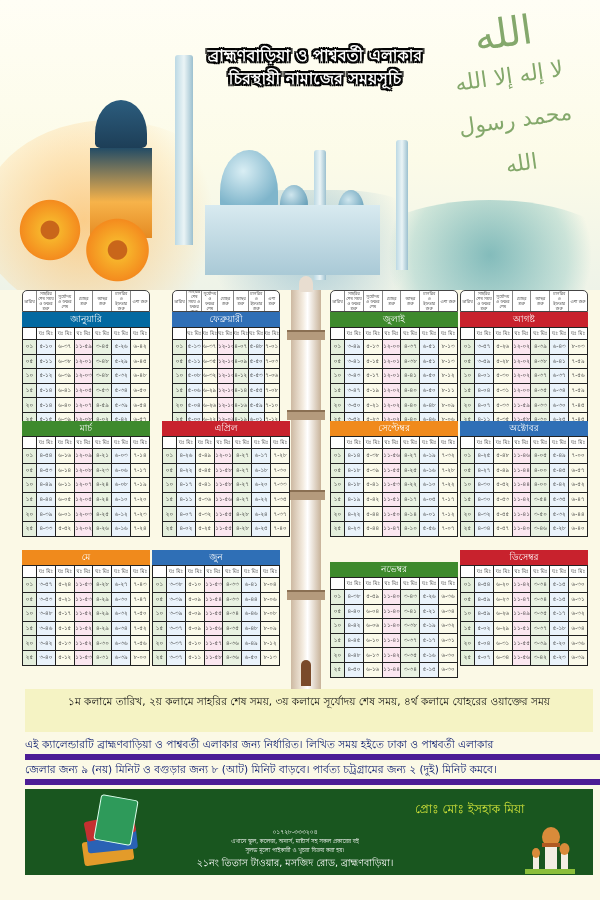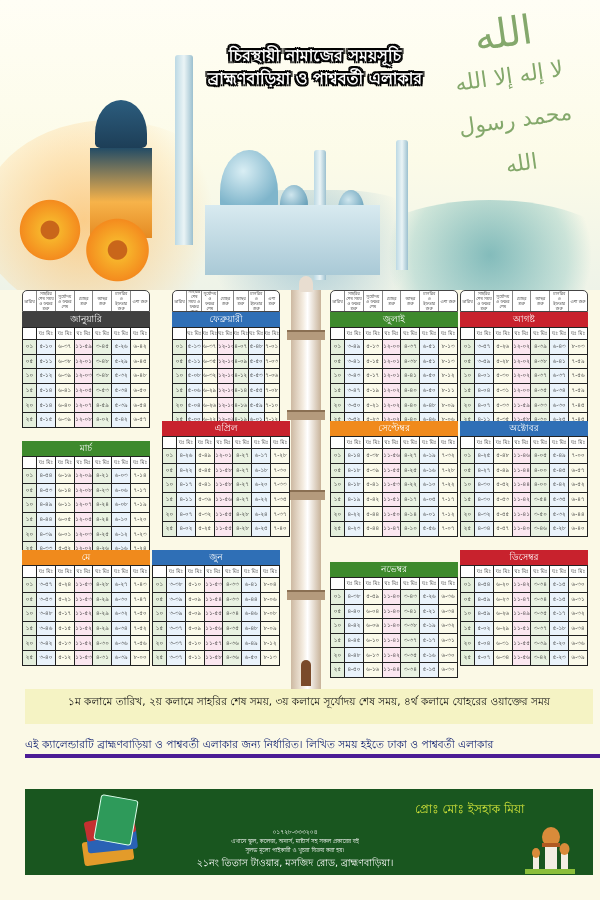--- a/index.html
+++ b/index.html
@@ -34,24 +34,24 @@
 .hdrrow div{flex:1;border-right:1px solid #888;display:flex;align-items:center;justify-content:center;text-align:center;font-size:4.2px;line-height:5px;padding:1px}
 .hdrrow div:last-child{border-right:none}
 .hdrrow div:first-child{flex:0 0 14px}
 .mname{height:15px;color:#fff;font-size:9px;display:flex;align-items:center;justify-content:center}
 table{border-collapse:collapse;width:100%;table-layout:fixed}
 td{border:1px solid #222;height:14.6px;text-align:center;font-size:5.6px;color:#222;padding:0;white-space:nowrap;overflow:hidden}
 td.d{width:14px}
 tr.sub td{height:12px;font-size:5px;background:#fff}
 .c1{background:#eaf3fb}.c2{background:#fbfaea}.c3{background:#fbe7f0}.c4{background:#e9f2e2}.c5{background:#eaf3fb}.c6{background:#fbfaea}
 td.d{background:#e4efdc}
-.note1{position:absolute;left:25px;top:689px;width:568px;height:35px;background:#f5f3c4;
+.note1{position:absolute;left:25px;top:689px;width:568px;height:43px;background:#f5f3c4;
  font-size:10.5px;line-height:19px;text-align:center;color:#111;padding-top:3px}
 .note2{position:absolute;left:25px;top:735px;width:575px;font-size:10.6px;line-height:19px;color:#102070}
-.note2 p{border-bottom:4px solid #4c1d95;white-space:nowrap}
+.note2 p{border-bottom:6px solid #4c1d95;white-space:nowrap}
 .banner{position:absolute;left:25px;top:789px;width:568px;height:86px;background:#19561f;overflow:hidden}
 .books{position:absolute;left:58px;top:8px;width:60px;height:75px}
 .book{position:absolute;border-radius:3px}
 .shop{position:absolute;left:155px;top:2px;width:230px;text-align:center;color:#f4ec1c;font-size:27px;font-weight:bold;line-height:34px}
 .prop{position:absolute;left:390px;top:11px;color:#d4e63a;font-size:12px}
 .phone{position:absolute;left:155px;top:38px;width:230px;text-align:center;color:#fff;font-size:6px}
 .desc{position:absolute;left:155px;top:48px;width:230px;text-align:center;color:#fff;font-size:5.6px;line-height:9px}
 .addr{position:absolute;left:135px;top:67px;width:270px;text-align:center;color:#fff;font-size:9.5px}
 .mosque-ic{position:absolute;left:500px;top:30px;width:50px;height:55px}
 </style>
@@ -77,22 +77,22 @@
 
   <div class="flower" style="left:15px;top:195px;width:70px;height:70px"></div>
   <div class="flower" style="left:80px;top:215px;width:75px;height:70px"></div>
 
   <div class="calli">
     <span style="font-size:40px">الله</span>
     <span style="font-size:22px">لا إله إلا الله</span>
     <span style="font-size:22px">محمد رسول الله</span>
   </div>
   <div class="title">
+    <div>ব্রাহ্মণবাড়িয়া ও পাশ্ববর্তী এলাকার</div>
     <div>চিরস্থায়ী নামাজের সময়সূচি</div>
-    <div>ব্রাহ্মণবাড়িয়া ও পাশ্ববর্তী এলাকার</div>
   </div>
 </div>
 
 <div class="tower">
   <div class="tband" style="top:40px"></div>
   <div class="tband" style="top:120px"></div>
   <div class="tband" style="top:200px"></div>
   <div class="tband" style="top:300px"></div>
   <div class="tdoor"></div>
 </div>
@@ -101,21 +101,21 @@
     <div class="mt" style="left: 22px; top: 290px;">
       <div class="hdrrow">
         <div>তারিখ</div>
         <div>সাহরির শেষ সময় ও ফজর শুরু</div>
         <div>সূর্যোদয় ও ফজর শেষ</div>
         <div>যোহর শুরু</div>
         <div>আছর শুরু</div>
         <div>মাগরিব ও ইফতার শুরু</div>
         <div>এশা শুরু</div>
       </div>
-      <div class="mname" style="background:#404040">জানুয়ারি</div>
+      <div class="mname" style="background:#0369a1">জানুয়ারি</div>
       <table>
         <tbody>
           <tr class="sub">
             <td class="d"></td>
             <td>ঘঃ মিঃ</td>
             <td>ঘঃ মিঃ</td>
             <td>ঘঃ মিঃ</td>
             <td>ঘঃ মিঃ</td>
             <td>ঘঃ মিঃ</td>
             <td>ঘঃ মিঃ</td>
@@ -407,21 +407,21 @@
             <td class="c1">৪-১১</td>
             <td class="c2">৫-৩৫</td>
             <td class="c3">১১-৫৮</td>
             <td class="c4">৪-৩০</td>
             <td class="c5">৬-২৫</td>
             <td class="c6">৭-৪৫</td>
           </tr>
         </tbody>
       </table>
     </div>
-    <div class="mt" style="left: 22px; top: 441px;">
+    <div class="mt" style="left: 22px; top: 421px;">
       <div class="mname" style="background:#3e8a2d">মার্চ</div>
       <table>
         <tbody>
           <tr class="sub">
             <td class="d"></td>
             <td>ঘঃ মিঃ</td>
             <td>ঘঃ মিঃ</td>
             <td>ঘঃ মিঃ</td>
             <td>ঘঃ মিঃ</td>
             <td>ঘঃ মিঃ</td>
@@ -975,20 +975,21 @@
       </table>
     </div>
   </div>
 
 <div class="note1">
   <div>১ম কলামে তারিখ, ২য় কলামে সাহরির শেষ সময়, ৩য় কলামে সূর্যোদয় শেষ সময়, ৪র্থ কলামে যোহরের ওয়াক্তের সময়</div>
 </div>
 
 <div class="note2">
   <p>এই ক্যালেন্ডারটি ব্রাহ্মণবাড়িয়া ও পাশ্ববর্তী এলাকার জন্য নির্ধারিত। লিখিত সময় হইতে ঢাকা ও পাশ্ববর্তী এলাকার</p>
+  <p>জেলার জন্য ৯ (নয়) মিনিট ও বগুড়ার জন্য ৮ (আট) মিনিট বাড়বে। পার্বত্য চট্রগ্রামের জন্য ২ (দুই) মিনিট কমবে।</p>
 </div>
 
 <div class="banner">
   <div class="books">
     <div class="book" style="left:0;top:42px;width:50px;height:24px;background:#e39b2a;transform:rotate(-8deg)"></div>
     <div class="book" style="left:4px;top:32px;width:50px;height:22px;background:#2a62b5;transform:rotate(-6deg)"></div>
     <div class="book" style="left:2px;top:20px;width:50px;height:20px;background:#c43030;transform:rotate(-12deg)"></div>
     <div class="book" style="left:14px;top:0;width:38px;height:46px;background:#2e9a5a;transform:rotate(10deg);border:1px solid #dfe"></div>
   </div>
   <div class="prop">প্রোঃ মোঃ ইসহাক মিয়া</div>

